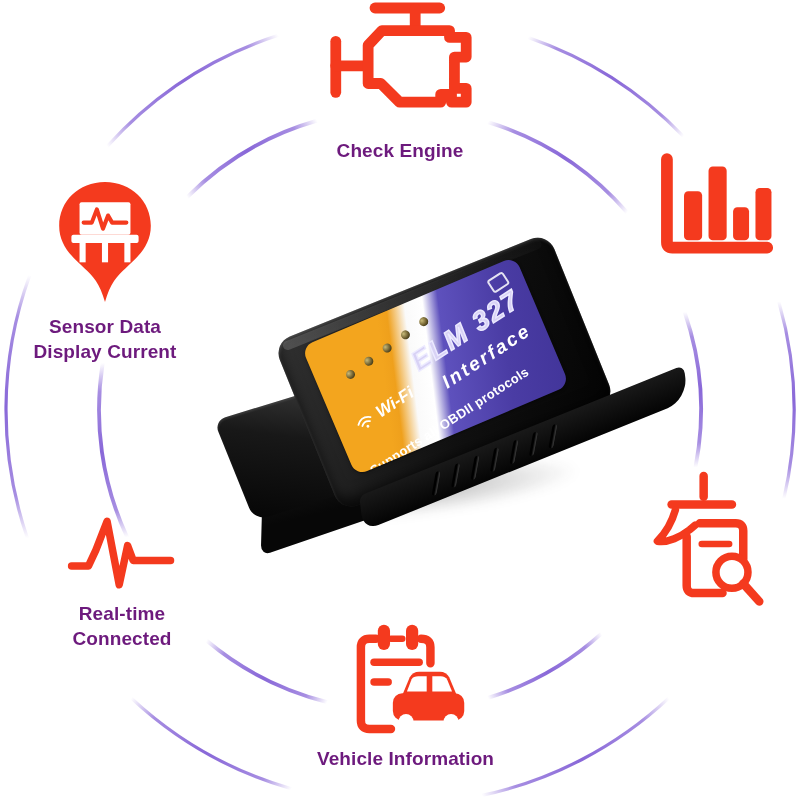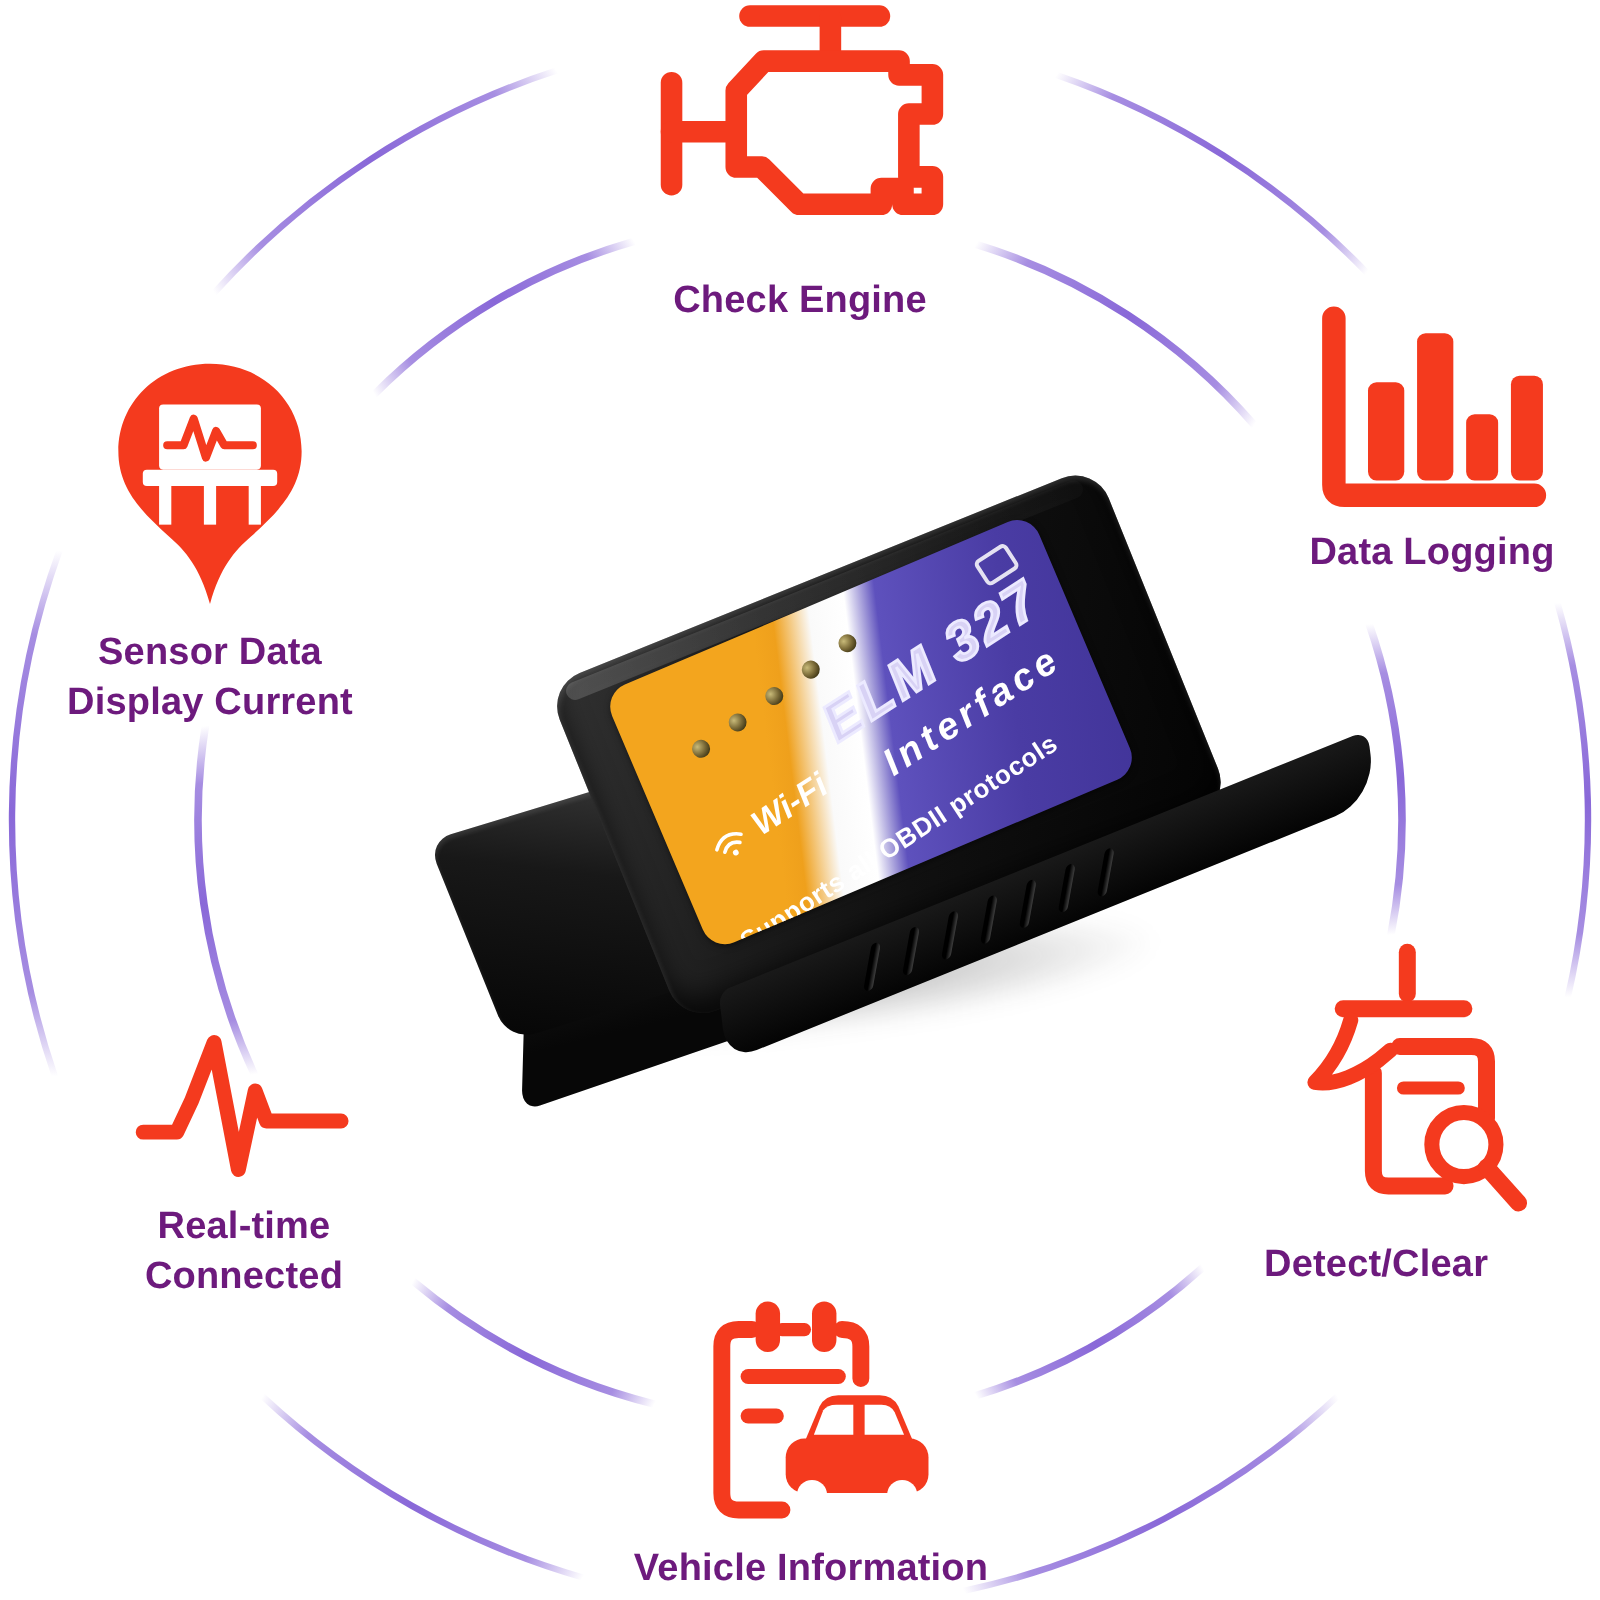--- a/index.html
+++ b/index.html
@@ -9,21 +9,21 @@
   #ring{position:absolute;left:0;top:0;z-index:1;}
   
   .feature{position:absolute;z-index:2;display:flex;flex-direction:column;align-items:center;}
   .feature svg{display:block;}
   .flabel{font-weight:bold;font-size:19px;line-height:1.32;color:#6d1a7d;text-align:center;
           letter-spacing:.1px;white-space:nowrap;}
   #f-check-engine{left:305px;top:0;width:190px;gap:20px;}
   #f-data-logging{left:634px;top:146px;width:164px;}
   #f-display-sensor{left:15px;top:174px;width:180px;}
   #f-real-time{left:42px;top:505px;width:160px;}
-  #f-vehicle-info{left:318px;top:644px;width:175px;}
+  #f-vehicle-info{left:318px;top:618px;width:175px;}
   #f-detect-clear{left:622px;top:468px;width:175px;align-items:flex-start;padding-left:10px;}
   #f-detect-clear .flabel{text-align:left;}
   
   #device{position:absolute;left:218px;top:266px;width:384px;height:266px;z-index:3;}
   #dev-shadow{position:absolute;left:34px;top:198px;width:330px;height:52px;border-radius:50%;
       background:radial-gradient(ellipse at center,rgba(30,30,30,.32) 0%,rgba(30,30,30,.12) 45%,rgba(0,0,0,0) 70%);
       filter:blur(5px);transform:rotate(-7deg);}
   #dev-rot{position:absolute;inset:0;transform:rotate(-22deg);}
   .connector-lower{position:absolute;left:10px;top:150px;width:128px;height:76px;border-radius:10px;
       background:linear-gradient(185deg,#1c1c1c 0%,#070707 70%);transform:skewX(-21deg) rotate(3deg);}
@@ -175,21 +175,20 @@
 </div>
 
 <div class="feature" id="f-data-logging">
   <svg width="128" height="118" viewBox="0 0 120 110">
     <path d="M14 12 V90 Q14 95 19 95 H108" fill="none" stroke="#f43a1e" stroke-width="11" stroke-linecap="round"></path>
     <rect x="30" y="42" width="17" height="46" rx="4" fill="#f43a1e"></rect>
     <rect x="53" y="19" width="17" height="69" rx="4" fill="#f43a1e"></rect>
     <rect x="76" y="57" width="15" height="31" rx="4" fill="#f43a1e"></rect>
     <rect x="97" y="39" width="15" height="49" rx="4" fill="#f43a1e"></rect>
   </svg>
-  <div class="flabel">Data Logging</div>
 </div>
 
 <div class="feature" id="f-display-sensor">
   <svg width="112" height="140" viewBox="0 0 110 130">
     <path d="M55 4 C29 4 10 23 10 47 C10 66 22 77 35 89 C43 96 50 104 55 122 C60 104 67 96 75 89 C88 77 100 66 100 47 C100 23 81 4 55 4 Z" fill="#f43a1e"></path>
     <rect x="30" y="24" width="50" height="32" rx="2" fill="#ffffff"></rect>
     <rect x="22" y="56" width="66" height="8" rx="2" fill="#ffffff"></rect>
     <rect x="30" y="64" width="6" height="19" fill="#ffffff"></rect>
     <rect x="52" y="64" width="6" height="19" fill="#ffffff"></rect>
     <rect x="74" y="64" width="6" height="19" fill="#ffffff"></rect>
@@ -230,21 +229,20 @@
   <svg width="132" height="152" viewBox="0 0 140 160" fill="none" stroke="#f43a1e" stroke-linecap="round" stroke-linejoin="round">
     <path d="M58 72 V124 Q58 132 66 132 H96" stroke-width="9"></path>
     <path d="M118 96 V66 Q118 58 110 58 H72" stroke-width="9"></path>
     <path d="M74 80 H103" stroke-width="7"></path>
     <path d="M76 8 V30" stroke-width="9"></path>
     <path d="M42 38 H106" stroke-width="9"></path>
     <path d="M46 44 C42 58 36 68 27 77 C38 79 52 72 61 65 L67 60" stroke-width="8"></path>
     <circle cx="106" cy="110" r="17" stroke-width="8" fill="#ffffff"></circle>
     <path d="M118 122 L135 141" stroke-width="9"></path>
   </svg>
-  <div class="flabel">Detect/Clear</div>
 </div>
 
 <div id="device">
   <div id="dev-shadow"></div>
   <div id="dev-rot">
     <div class="connector-lower"></div>
     <div class="connector"></div>
     <div class="dev-body"></div>
     <div class="dev-side">
       <div class="rib"></div>

